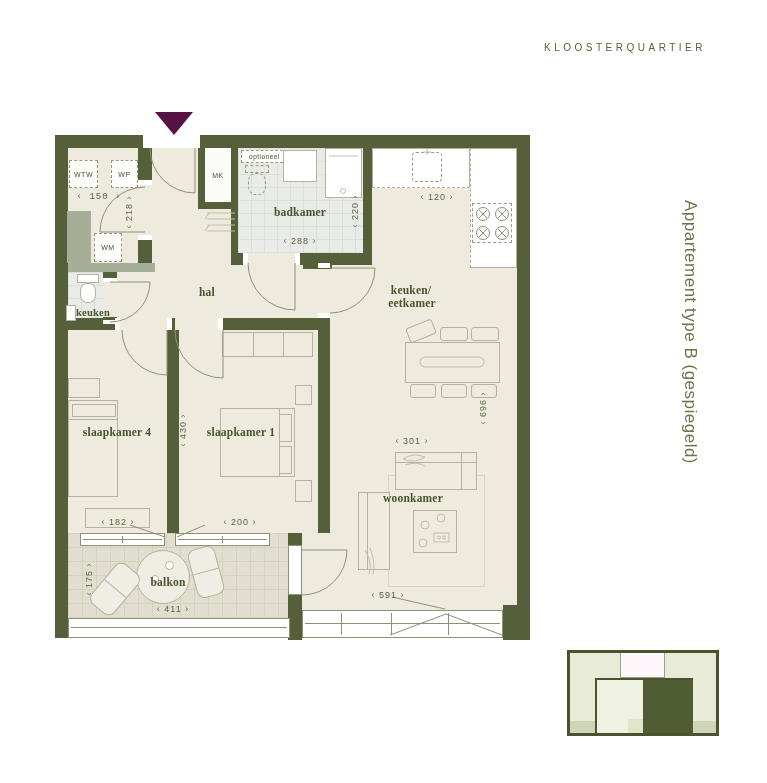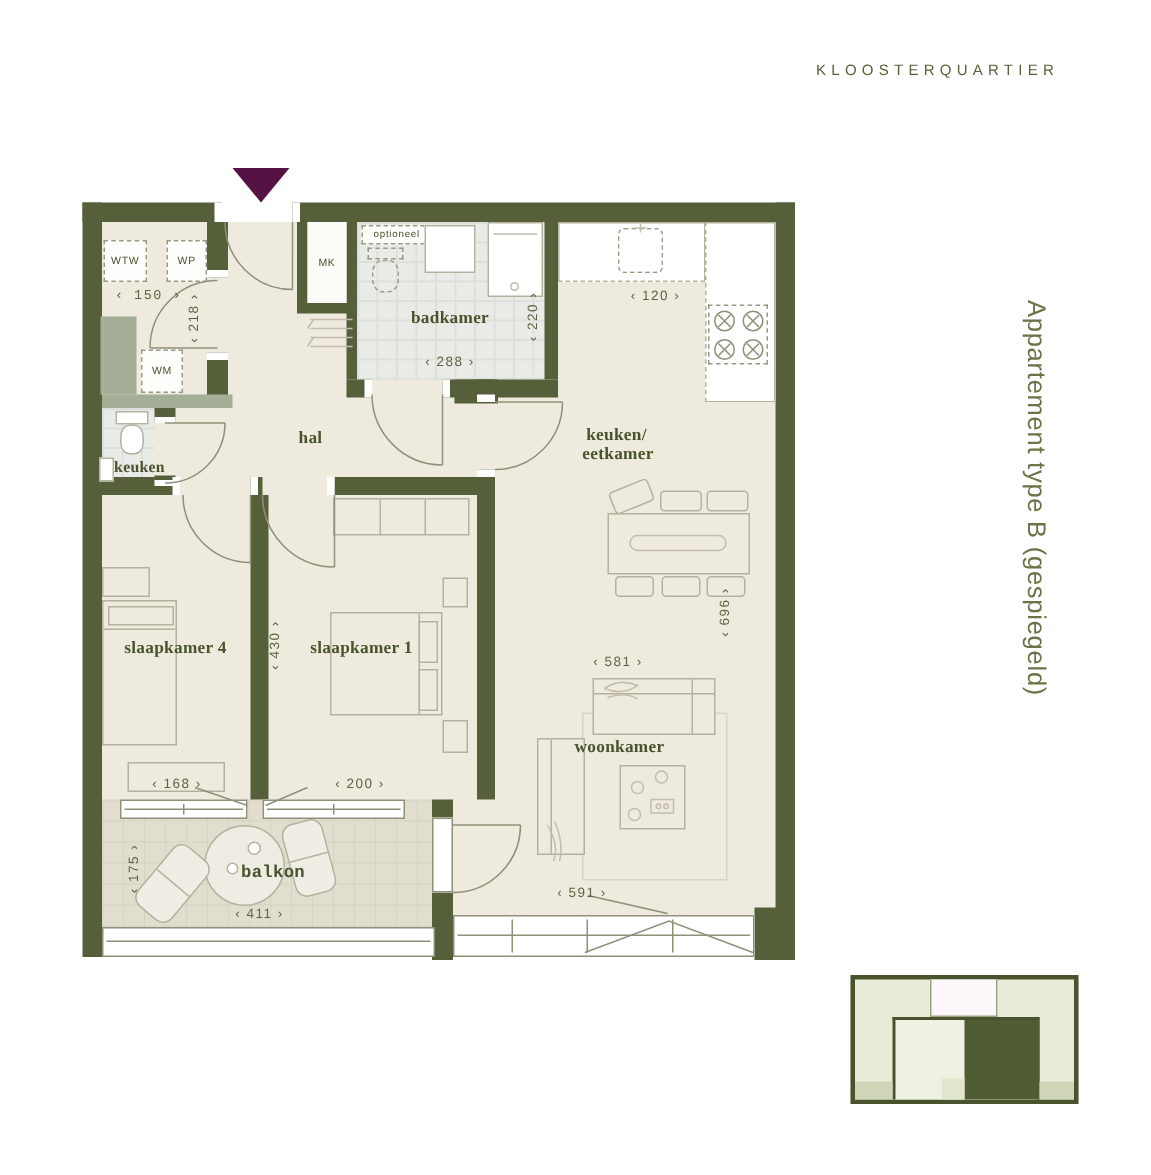--- a/index.html
+++ b/index.html
@@ -278,32 +278,32 @@
   </svg>
 
   <div class="room-label" style="left:245px;top:77px;">badkamer</div>
   <div class="room-label" style="left:152px;top:157px;">hal</div>
   <div class="room-label" style="left:38px;top:177px;font-size:10.5px;">keuken</div>
   <div class="room-label" style="left:356px;top:155px;">keuken/</div>
   <div class="room-label" style="left:357px;top:168px;">eetkamer</div>
   <div class="room-label" style="left:62px;top:297px;">slaapkamer 4</div>
   <div class="room-label" style="left:186px;top:297px;">slaapkamer 1</div>
   <div class="room-label" style="left:358px;top:363px;">woonkamer</div>
-  <div class="room-label" style="left:127px;top:447px;font-family:Liberation Mono, monospace;">balkon</div>
+  <div class="room-label" style="left:113px;top:447px;">balkon</div>
 
   <div class="dim" style="left:44px;top:62px;font-family:Liberation Mono, monospace;">‹ 150 ›</div>
   <div class="dim v" style="left:74px;top:77px;">‹ 218 ›</div>
   <div class="dim" style="left:245px;top:106px;">‹ 288 ›</div>
   <div class="dim v" style="left:300px;top:76px;">‹ 220 ›</div>
   <div class="dim" style="left:382px;top:62px;">‹ 120 ›</div>
   <div class="dim v" style="left:428px;top:273px;">‹ 696 ›</div>
-  <div class="dim" style="left:63px;top:387px;">‹ 168 ›</div>
+  <div class="dim" style="left:63px;top:387px;">‹ 182 ›</div>
   <div class="dim" style="left:185px;top:387px;">‹ 200 ›</div>
   <div class="dim v" style="left:128px;top:295px;">‹ 430 ›</div>
-  <div class="dim" style="left:357px;top:306px;">‹ 581 ›</div>
+  <div class="dim" style="left:357px;top:306px;">‹ 301 ›</div>
   <div class="dim" style="left:333px;top:460px;">‹ 591 ›</div>
   <div class="dim" style="left:118px;top:474px;">‹ 411 ›</div>
   <div class="dim v" style="left:34px;top:444px;">‹ 175 ›</div>
 </div>
 
 <div id="minimap">
   <div class="mm" style="left:50px;top:0;width:45px;height:25px;background:var(--map-pink);border-left:1px solid #9aa37f;border-right:1px solid #9aa37f;border-bottom:1px solid #9aa37f;"></div>
   <div class="mm" style="left:25px;top:25px;width:98px;height:55px;background:#eff1e2;border:2px solid #49542e;border-bottom:none;"></div>
   <div class="mm" style="left:73px;top:27px;width:50px;height:53px;background:var(--map-dark);"></div>
   <div class="mm" style="left:0;top:68px;width:25px;height:12px;background:var(--map-mid);"></div>

